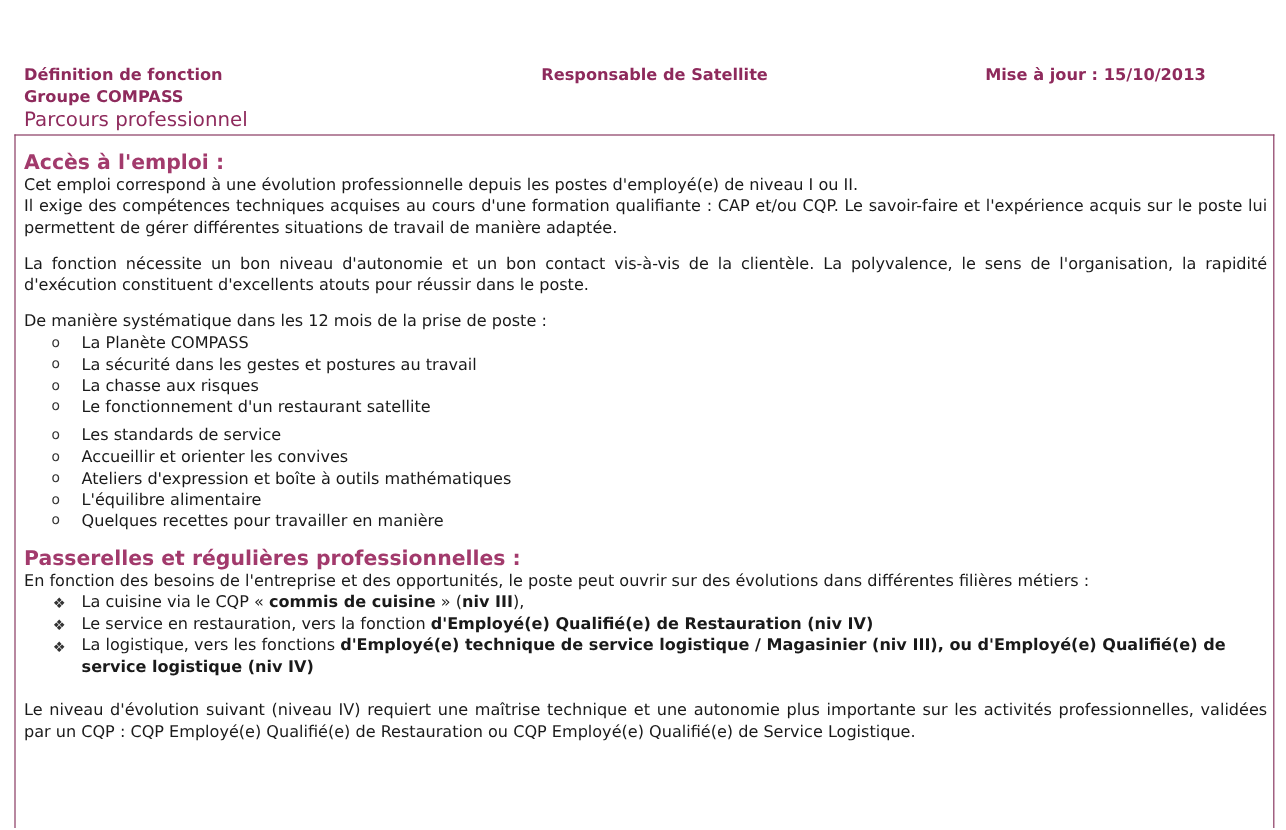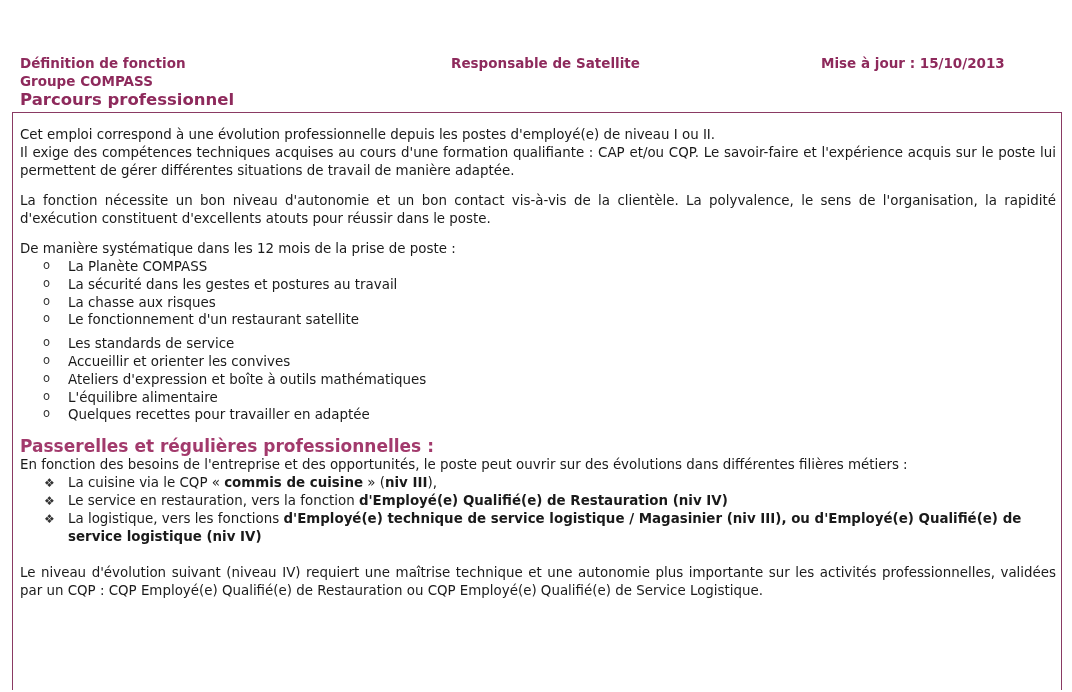--- a/index.html
+++ b/index.html
@@ -5,21 +5,21 @@
   html, body { margin: 0; padding: 0; background: #ffffff; }
   body {
     width: 1072px; height: 692px; overflow: hidden; position: relative;
     font-family: "DejaVu Sans", sans-serif;
     color: #1a1a1a;
   }
   .hdr { position: absolute; top: 36px; font-weight: bold; font-size: 13.5px; color: #8e2a5c; line-height: 18px; margin-top: 18px; }
   .hdr-left { left: 20px; }
   .hdr-mid { left: 451px; }
   .hdr-right { left: 821px; }
-  .page-title { position: absolute; left: 20px; top: 90px; font-size: 16.5px; font-weight: bold; color: #8e2a5c; }
+  .page-title { position: absolute; left: 20px; top: 90px; font-size: 16.5px; font-weight: normal; color: #8e2a5c; }
   .box {
     position: absolute; left: 12px; top: 112px; width: 1050px; height: 578px;
     border: 1px solid #8a3a63; border-bottom: none;
     box-sizing: border-box;
   }
   .content { position: absolute; left: 20px; top: 126px; width: 1036px; font-size: 13.4px; line-height: 18px; }
   .sec-title { font-size: 17px; font-weight: bold; color: #a23a6c; line-height: 20px; margin: 0; }
   p { margin: 0; }
   .gap { height: 12px; }
   .gap-s { height: 6px; }
@@ -42,20 +42,21 @@
 <div class="hdr hdr-mid">Responsable de Satellite</div>
 <div class="hdr hdr-right">Mise à jour : 15/10/2013</div>
 
 <div class="page-title">Parcours professionnel</div>
 
 <div class="box"></div>
 
 <div class="content">
 
   <section>
+    <h2 class="sec-title">Accès à l'emploi :</h2>
     <p>Cet emploi correspond à une évolution professionnelle depuis les postes d'employé(e) de niveau I ou II.</p>
     <p class="justify">Il exige des compétences techniques acquises au cours d'une formation qualifiante : CAP et/ou CQP. Le savoir-faire et l'expérience acquis sur le poste lui permettent de gérer différentes situations de travail de manière adaptée.</p>
     <div class="gap"></div>
     <p class="justify">La fonction nécessite un bon niveau d'autonomie et un bon contact vis-à-vis de la clientèle.  La polyvalence, le sens de l'organisation, la rapidité d'exécution constituent d'excellents atouts pour réussir dans le poste.</p>
   </section>
 
   <div class="gap"></div>
 
   <section>
     <p>De manière systématique dans les 12 mois de la prise de poste :</p>
@@ -64,21 +65,21 @@
       <li>La sécurité dans les gestes et postures au travail</li>
       <li>La chasse aux risques</li>
       <li>Le fonctionnement d'un restaurant satellite</li>
     </ul>
     <div class="gap-s"></div>
     <ul class="o">
       <li>Les standards de service</li>
       <li>Accueillir et orienter les convives</li>
       <li>Ateliers d'expression et boîte à outils mathématiques</li>
       <li>L'équilibre alimentaire</li>
-      <li>Quelques recettes pour travailler en adaptée</li>
+      <li>Quelques recettes pour travailler en manière</li>
     </ul>
   </section>
 
   <div class="gap"></div>
 
   <section>
     <h2 class="sec-title">Passerelles et régulières professionnelles :</h2>
     <p>En fonction des besoins de l'entreprise et des opportunités, le poste peut ouvrir sur des évolutions dans différentes filières métiers :</p>
     <ul class="star">
       <li>

